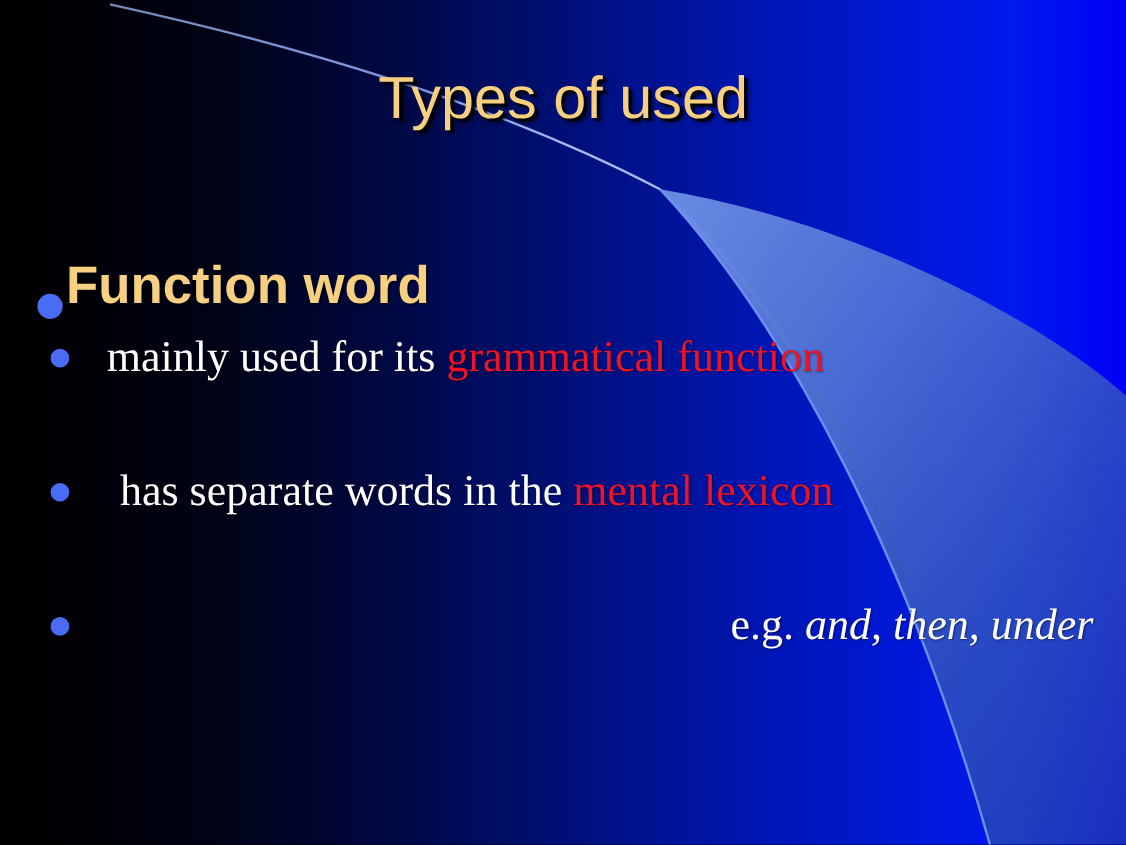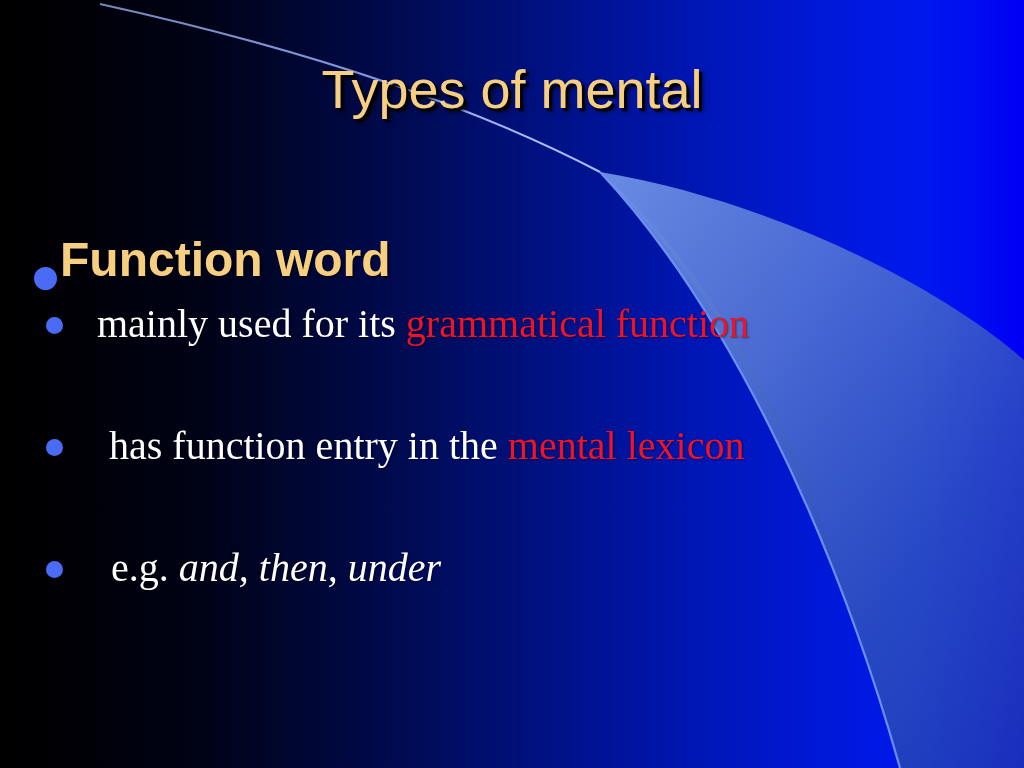--- a/index.html
+++ b/index.html
@@ -94,21 +94,21 @@
 
   .level2 {
     position: relative;
     display: flex;
     align-items: flex-start;
     min-height: 62px;
   }
 
   .level2.row-1 { margin-top: 6px; }
   .level2.row-2 { margin-top: 60px; }
-  .level2.row-3 { margin-top: 60px; }
+  .level2.row-3 { margin-top: 60px; justify-content: space-between; }
 
   .bullet2 {
     flex: 0 0 auto;
     width: 17px;
     height: 17px;
     border-radius: 50%;
     background: #4a6cf4;
     margin-top: 21px;
     margin-left: 12px;
   }
@@ -163,37 +163,37 @@
 
     <path d="M 600 172
              C 700 270, 790 420, 845 600
              C 800 430, 710 268, 600 172 Z" fill="url(#swooshGrad2)" opacity="0.55"></path>
 
     <path d="M 600 172 C 720 300, 830 520, 900 768" fill="none" stroke="#6f93f2" stroke-width="2.2" stroke-opacity="0.95"></path>
 
     <path d="M 100 4 C 300 48, 470 104, 600 172" fill="none" stroke="url(#arcGrad)" stroke-width="2.1" stroke-opacity="0.9"></path>
   </svg>
 
-  <div id="title">Types of mental</div>
+  <div id="title">Types of used</div>
 
   <div id="body-block">
 
     <div class="level1">
       <span class="bullet1"></span>
       <span class="level1-text">Function word</span>
     </div>
 
     <div class="level2 row-1">
       <span class="bullet2"></span>
       <span class="level2-text indent-a"><span>mainly used for its </span><span class="hl-red">grammatical function</span></span>
     </div>
 
     <div class="level2 row-2">
       <span class="bullet2"></span>
-      <span class="level2-text indent-b"><span>has function entry in the </span><span class="hl-red">mental lexicon</span></span>
+      <span class="level2-text indent-b"><span>has separate words in the </span><span class="hl-red">mental lexicon</span></span>
     </div>
 
     <div class="level2 row-3">
       <span class="bullet2"></span>
       <span class="level2-text indent-c"><span>e.g. </span><span class="em-italic">and, then, under</span></span>
     </div>
 
   </div>
 </div>
 

